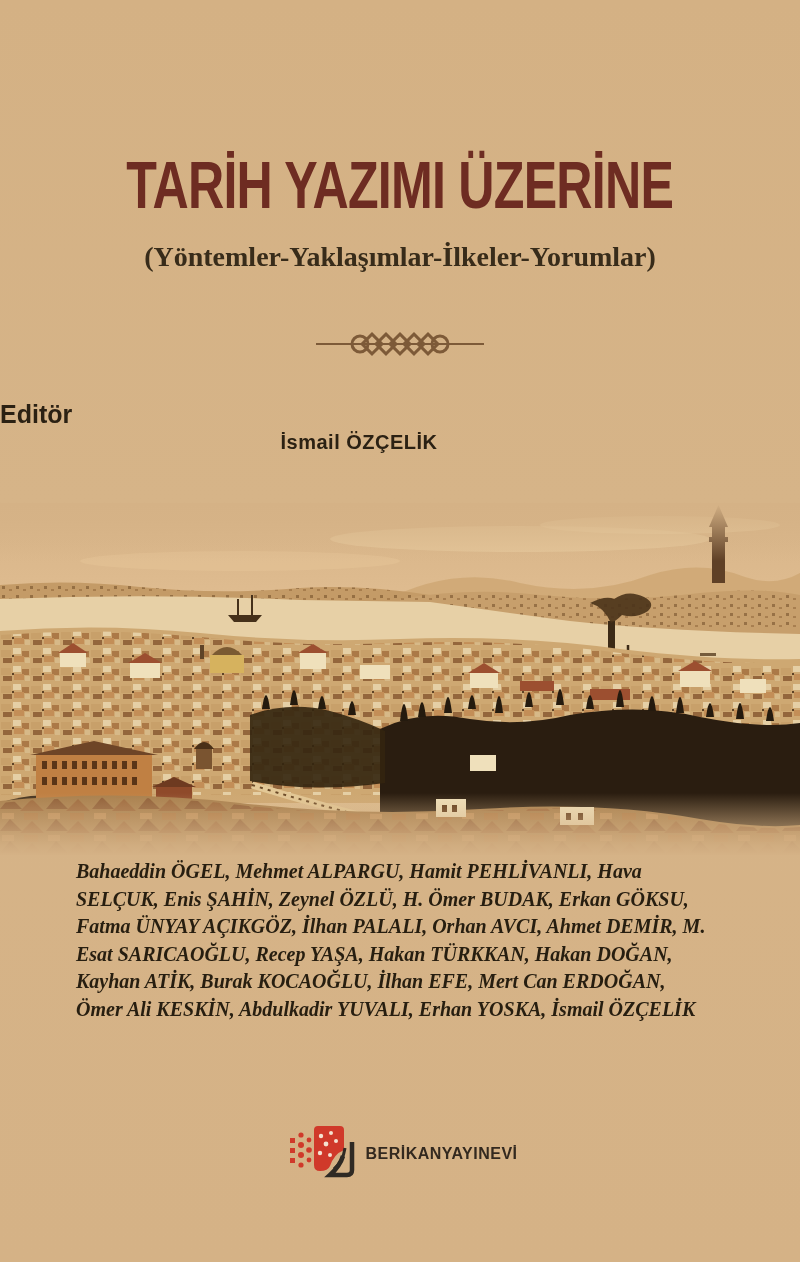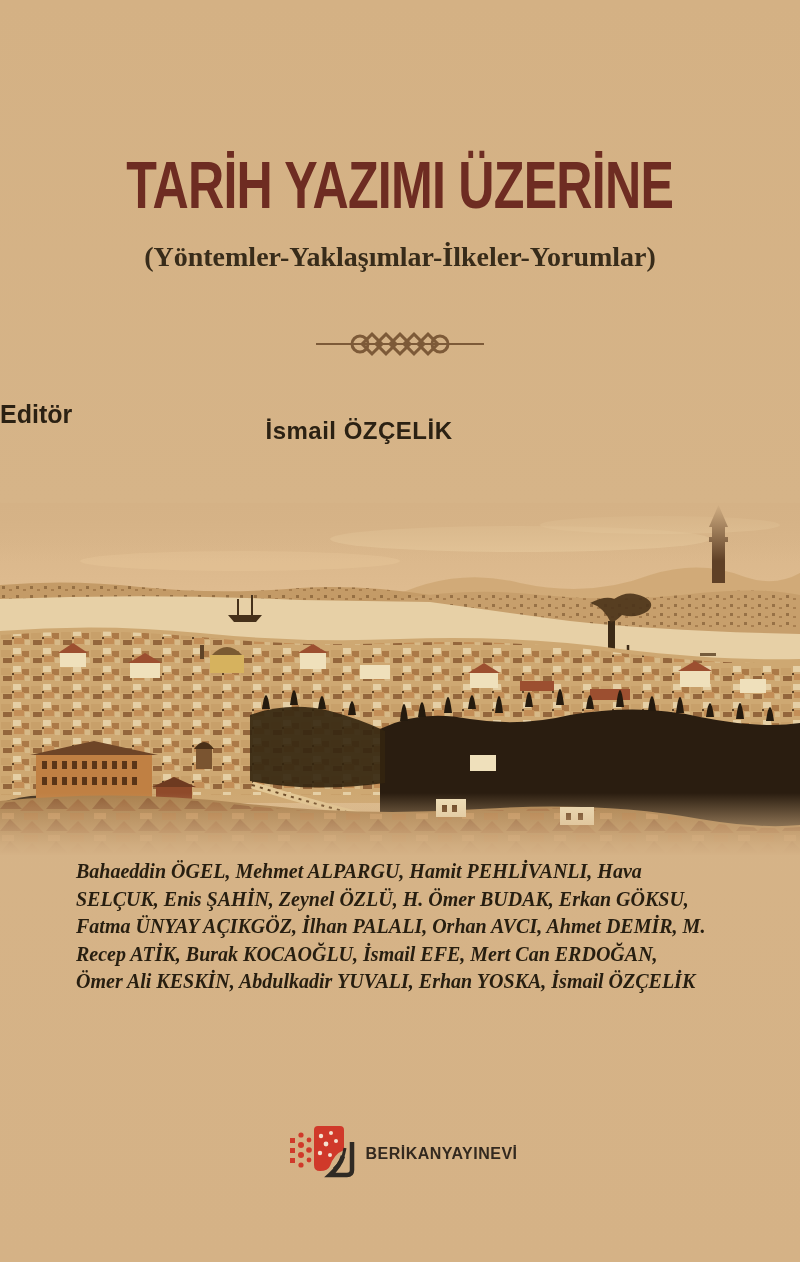--- a/index.html
+++ b/index.html
@@ -13,22 +13,22 @@
          letter-spacing:-1px;transform:scaleX(0.76);transform-origin:50% 50%;}
 
   .subtitle{position:absolute;top:241px;left:0;width:800px;text-align:center;
             font-family:"Liberation Serif",serif;font-weight:700;font-size:28px;
             color:#382c1a;letter-spacing:0px;}
 
   .divider{position:absolute;top:330px;left:0;width:800px;display:flex;justify-content:center;}
 
   .editor-label{position:absolute;top:400px;left:0;width:800px;text-align:left;
             font-weight:700;font-size:25px;color:#2b2113;}
-  .editor-name{position:absolute;top:417px;left:0;width:718px;text-align:center;
-            font-weight:700;font-size:24px;letter-spacing:0.5px;color:#2b2113;}
+  .editor-name{position:absolute;top:431px;left:0;width:718px;text-align:center;
+            font-weight:700;font-size:20px;letter-spacing:0.5px;color:#2b2113;}
 
   .painting{position:absolute;top:503px;left:0;width:800px;height:352px;}
 
   .authors{position:absolute;top:858px;left:76px;width:648px;text-align:left;
            font-family:"Liberation Serif",serif;font-style:italic;font-weight:700;
            font-size:20px;line-height:27.5px;color:#271e10;}
 
   .publisher{position:absolute;top:1124px;left:0;width:800px;display:flex;
              justify-content:center;align-items:center;gap:9px;transform:translateX(4px);}
   .publisher .logotext{display:flex;flex-direction:row;justify-content:center;
@@ -250,21 +250,22 @@
     </g>
 
     <rect x="0" y="0" width="800" height="58" fill="url(#fadeTop)"></rect>
     <rect x="0" y="290" width="800" height="62" fill="url(#fadeBot)"></rect>
   </svg>
 
   <div class="authors">
       <div>Bahaeddin ÖGEL, Mehmet ALPARGU, Hamit PEHLİVANLI, Hava</div>
       <div>SELÇUK, Enis ŞAHİN, Zeynel ÖZLÜ, H. Ömer BUDAK, Erkan GÖKSU,</div>
       <div>Fatma ÜNYAY AÇIKGÖZ, İlhan PALALI, Orhan AVCI, Ahmet DEMİR, M.</div>
-      <div>Recep ATİK, Burak KOCAOĞLU, İsmail EFE, Mert Can ERDOĞAN,</div>
+      <div>Esat SARICAOĞLU, Recep YAŞA, Hakan TÜRKKAN, Hakan DOĞAN,</div>
+      <div>Kayhan ATİK, Burak KOCAOĞLU, İlhan EFE, Mert Can ERDOĞAN,</div>
       <div>Ömer Ali KESKİN, Abdulkadir YUVALI, Erhan YOSKA, İsmail ÖZÇELİK</div>
     </div>
 
   <div class="publisher">
     <svg width="66" height="58" viewBox="0 0 66 58">
 
       <g fill="#d0392a">
         <rect x="0" y="14" width="5" height="5"></rect>
         <rect x="0" y="24" width="5" height="5"></rect>
         <rect x="0" y="34" width="5" height="5"></rect>

